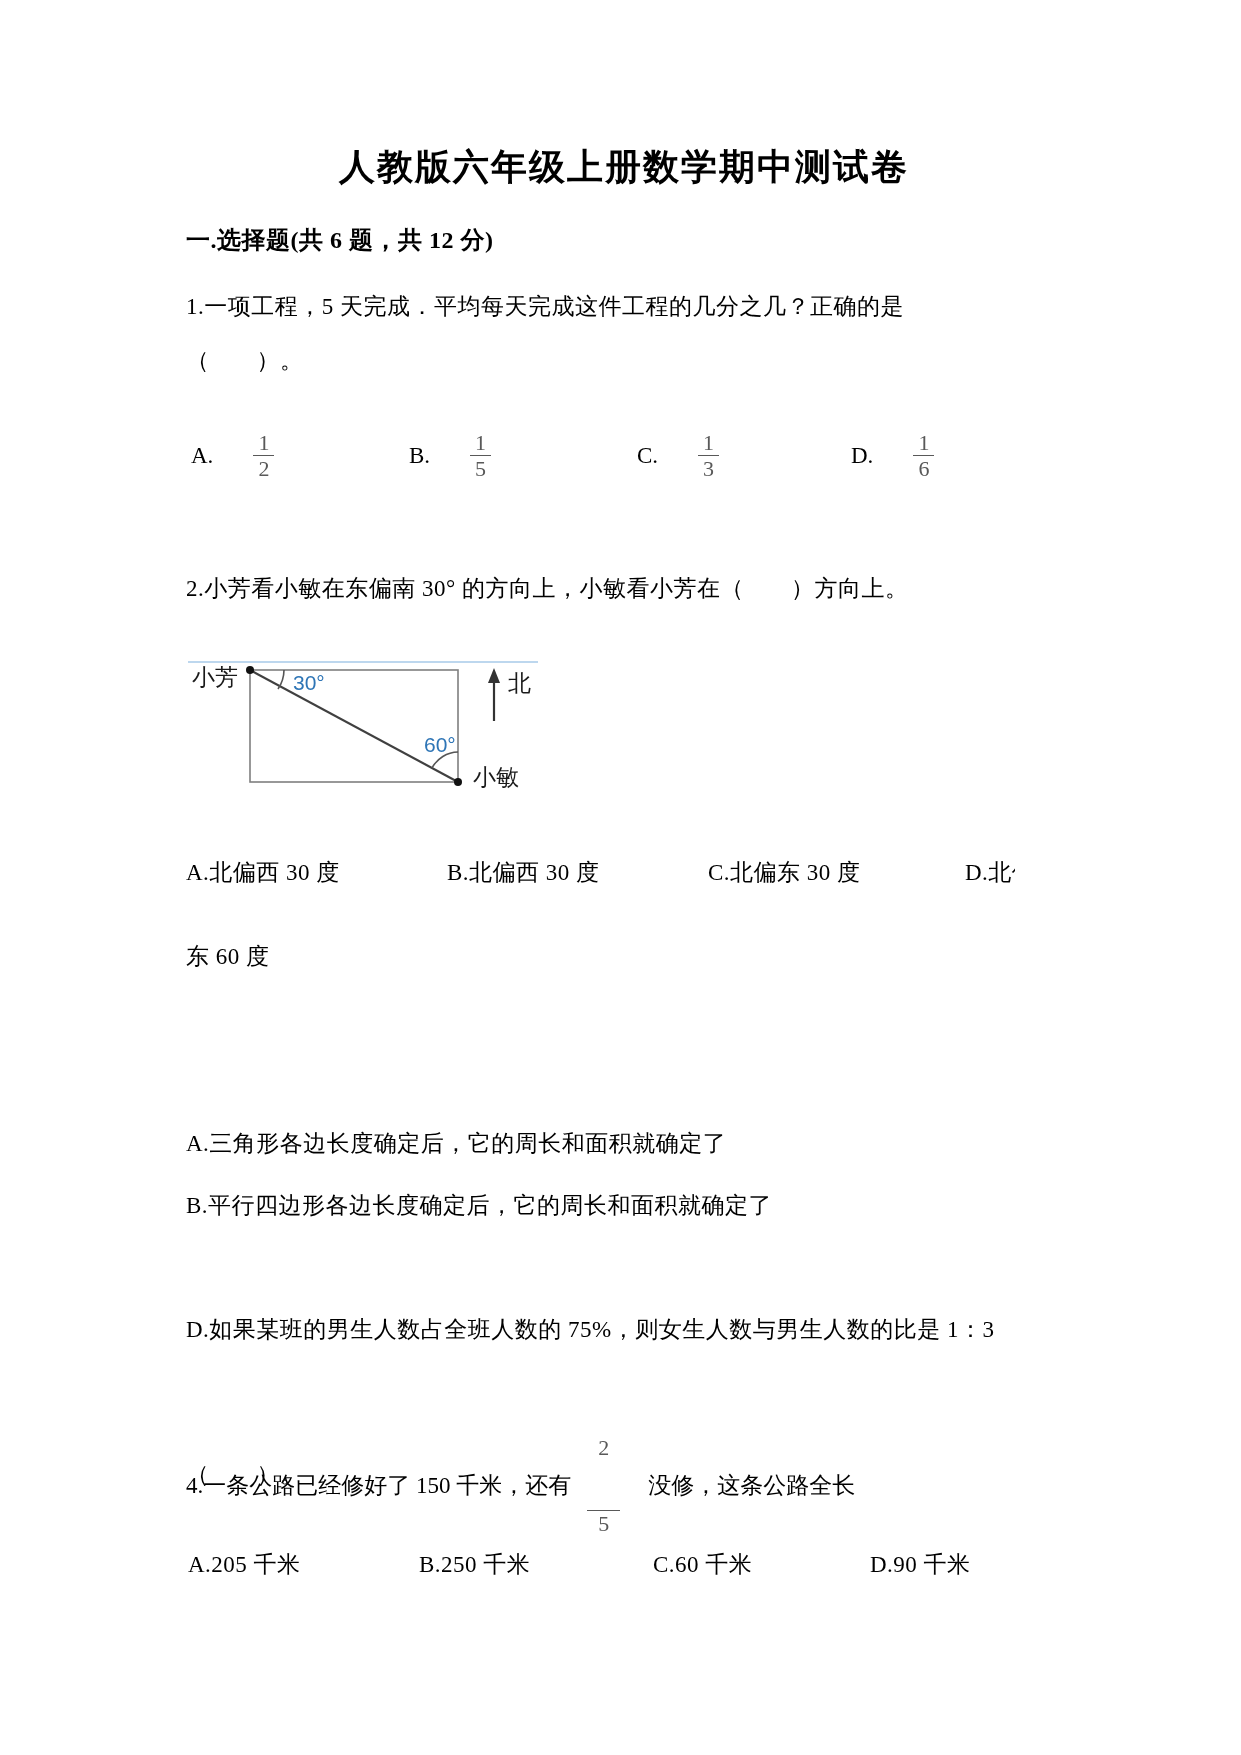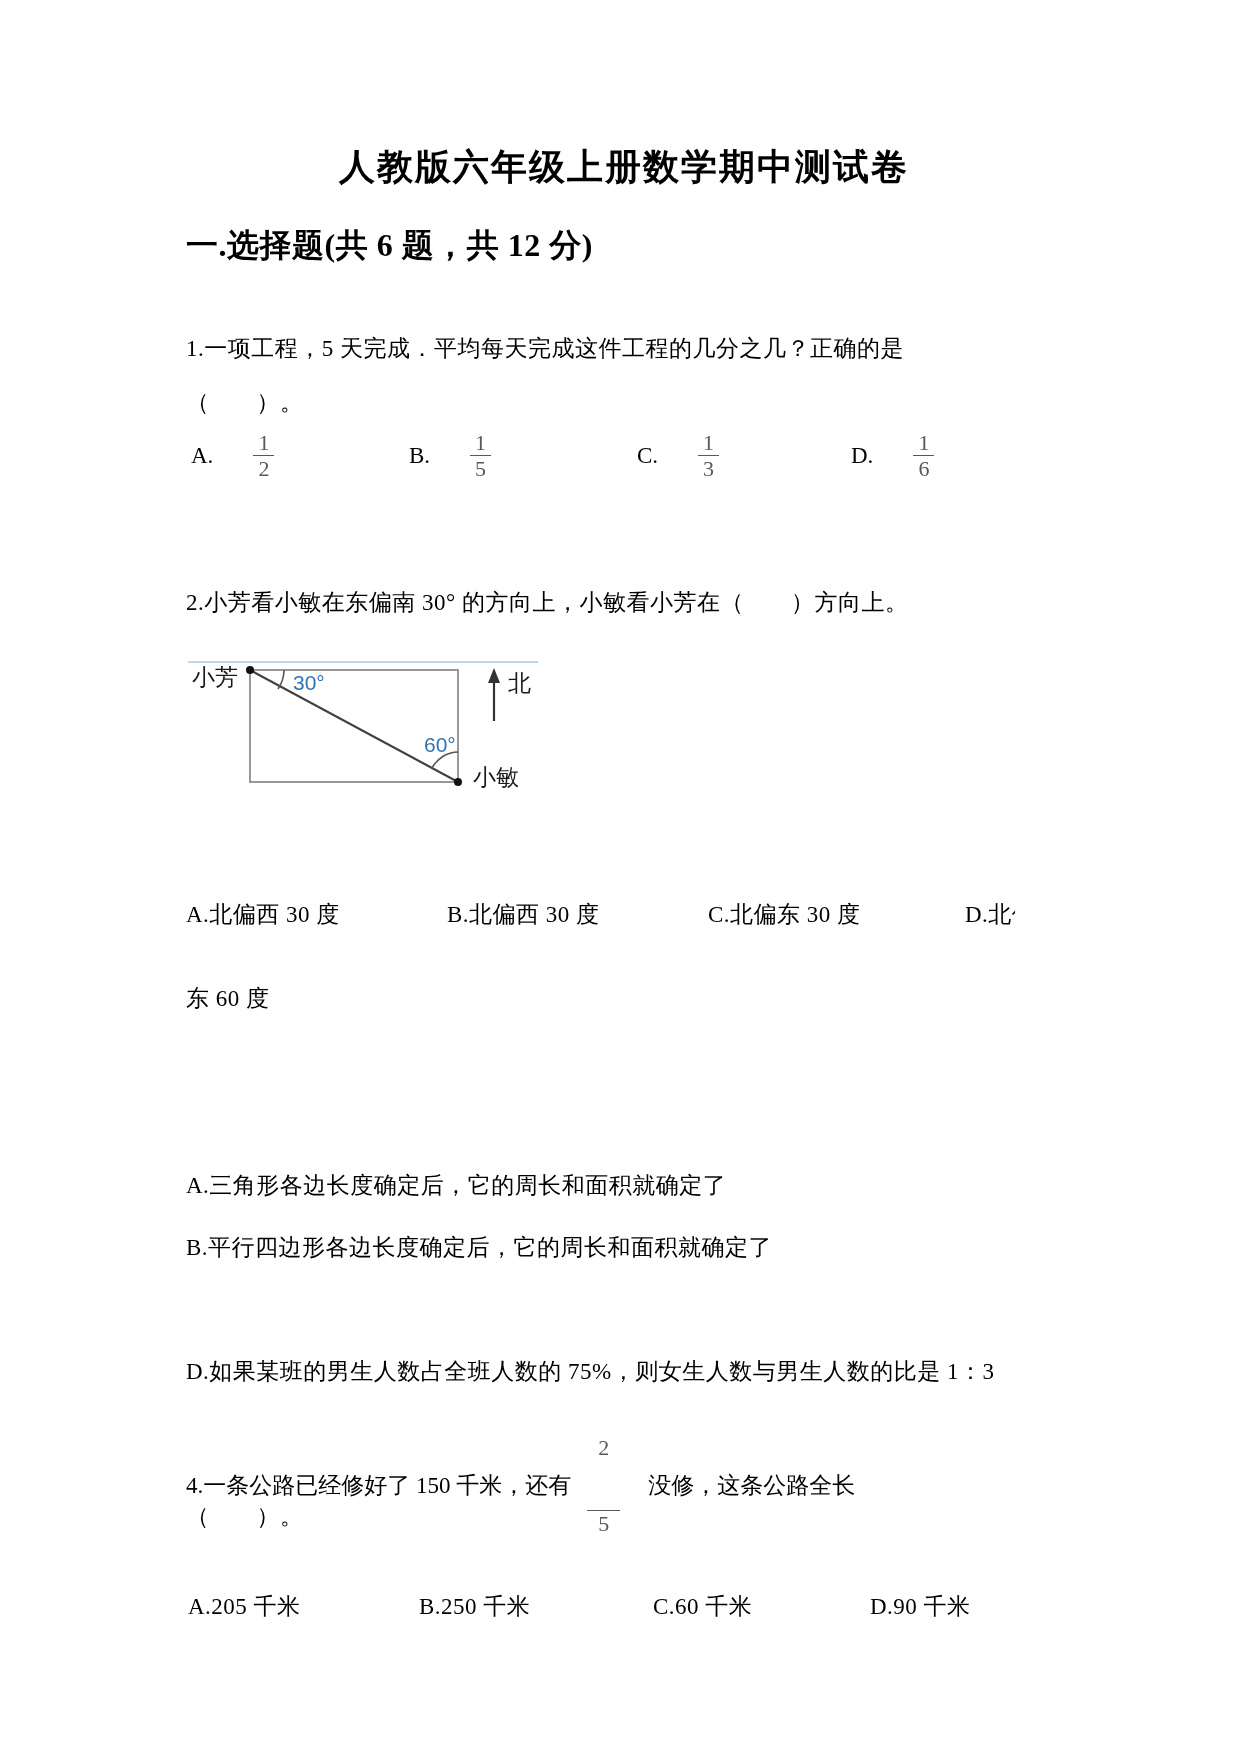--- a/index.html
+++ b/index.html
@@ -10,34 +10,33 @@
     font-family:"Liberation Serif","DejaVu Serif",serif;
     color:#000000;
     overflow:hidden;
   }
   .line {
     position:absolute;
     font-size:23px;
     line-height:1.25;
     letter-spacing:0.5px;
     white-space:pre;
-    margin-top:42px;
   }
   .title {
     position:absolute;
     left:186px; top:143px; width:876px;
     text-align:center;
     font-size:36px; font-weight:bold;
     letter-spacing:2px;
     white-space:pre;
   }
   .section-heading {
     position:absolute;
     left:186px; top:224px;
-    font-size:32px; font-weight:bold;
+    font-size:24px; font-weight:bold;
     letter-spacing:0.5px;
     white-space:pre;
   }
   .opt-frac-row {
     position:absolute;
     display:flex; align-items:center;
     column-gap:40px;
     font-size:23px;
   }
   .frac {
@@ -108,21 +107,21 @@
     </span>
   </div>
   <div class="opt-frac-row" style="left:851px; top:430px;">
     <span>D.</span>
     <span class="frac">
       <span class="num">1</span>
       <span class="den">6</span>
     </span>
   </div>
 
-  <div class="line" style="left:186px; top:547px;">2.小芳看小敏在东偏南 30° 的方向上，小敏看小芳在（　　）方向上。</div>
+  <div class="line" style="left:186px; top:575px;">2.小芳看小敏在东偏南 30° 的方向上，小敏看小芳在（　　）方向上。</div>
 
   <div class="figure">
     <svg class="fig-svg" viewBox="0 0 366 148" xmlns="http://www.w3.org/2000/svg">
       <line x1="2" y1="7" x2="352" y2="7" stroke="#BDD7EE" stroke-width="2"></line>
       <text x="6" y="30" class="fig-cjk">小芳</text>
       <rect x="64" y="15" width="208" height="112" fill="none" stroke="#7f7f7f" stroke-width="1.6"></rect>
       <line x1="64" y1="15" x2="272" y2="127" stroke="#404040" stroke-width="2.2"></line>
       <path d="M 98 15 A 34 34 0 0 1 92 34" fill="none" stroke="#555555" stroke-width="1.6"></path>
       <text x="107" y="35" class="fig-angle">30°</text>
       <path d="M 246 113 A 30 30 0 0 1 272 97" fill="none" stroke="#555555" stroke-width="1.6"></path>

